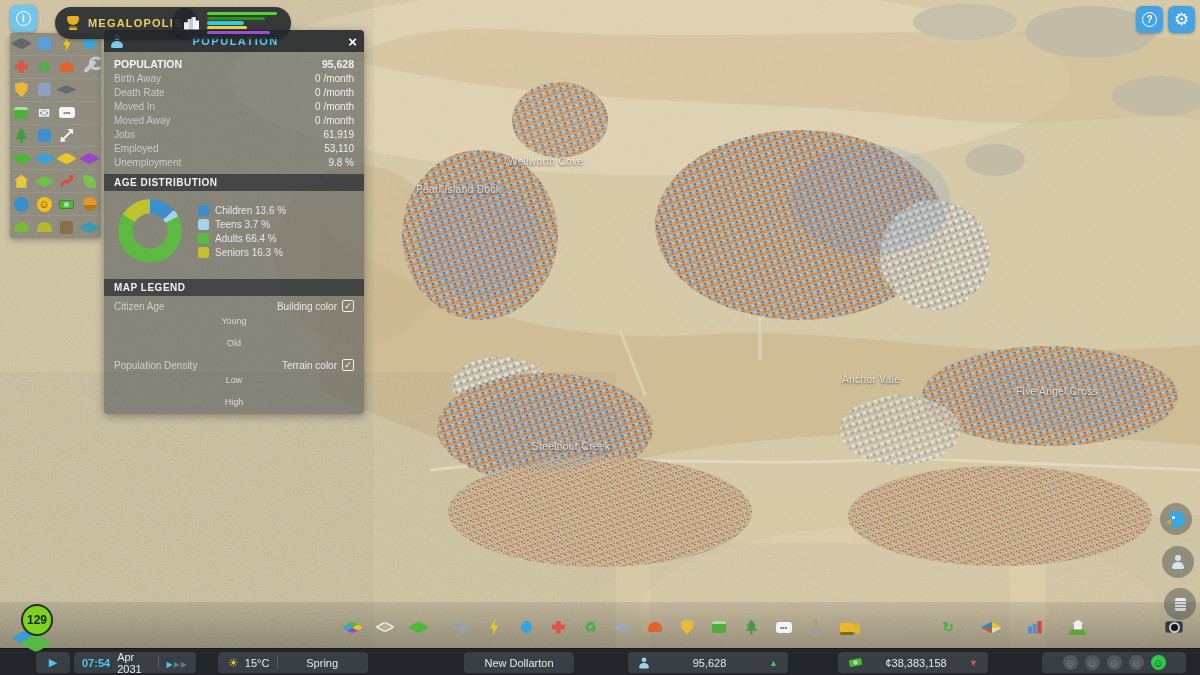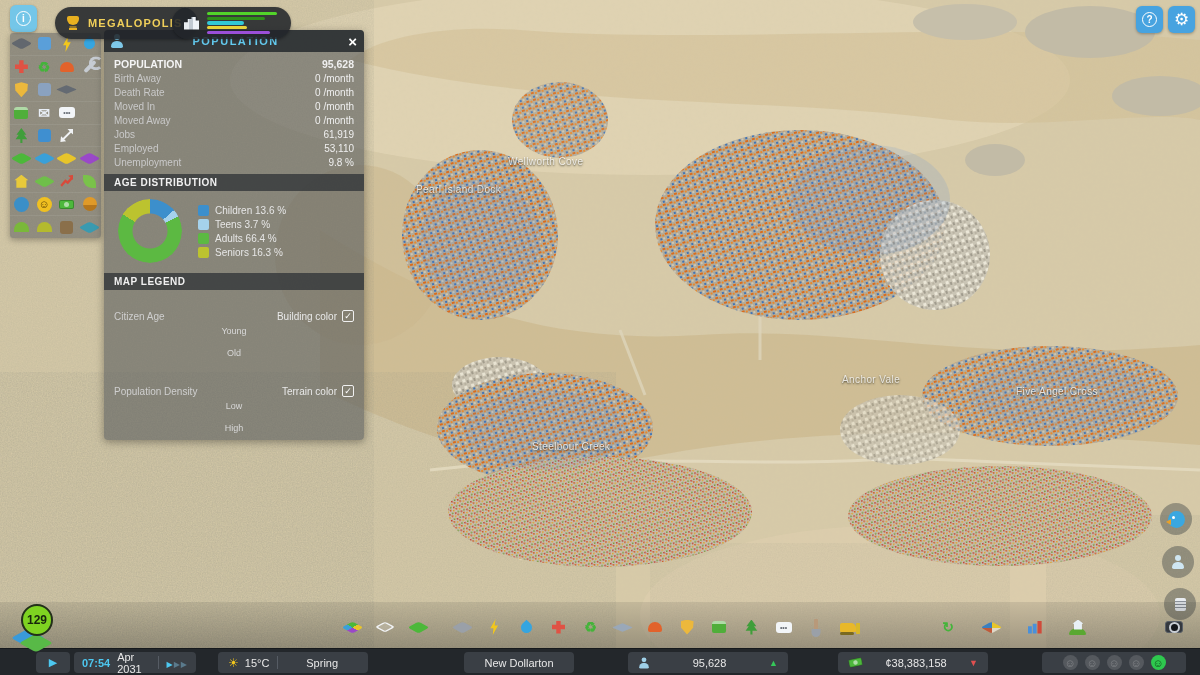--- a/index.html
+++ b/index.html
@@ -104,28 +104,28 @@
   .iv-cell{width:25%;height:100%;display:flex;align-items:center;justify-content:center;cursor:pointer;}
 
   
   #pop-panel{left:104px;top:30px;width:260px;}
   #pop-title{flex:1;text-align:center;color:#64cdf2;font-size:11px;font-weight:bold;letter-spacing:1.5px;}
   #pop-close{color:#fff;font-size:15px;font-weight:bold;cursor:pointer;line-height:1;}
   .stat-row{display:flex;justify-content:space-between;padding:1.5px 10px;font-size:10px;color:#c9c9c9;}
   .stat-row .v{color:#efefef;}
   .stat-row.emph{font-weight:bold;color:#f5f5f5;font-size:10.5px;}
   .stat-row.emph .v{font-weight:bold;}
-  #age-wrap{display:flex;align-items:center;padding:8px 10px 10px 14px;}
+  #age-wrap{display:flex;align-items:center;padding:8px 10px 16px 14px;}
   #donut{width:64px;height:64px;border-radius:50%;
     -webkit-mask:radial-gradient(circle,transparent 0 17px,#000 18px);
     mask:radial-gradient(circle,transparent 0 17px,#000 18px);}
   #age-legend{margin-left:16px;display:flex;flex-direction:column;gap:3px;}
   .age-item{display:flex;align-items:center;font-size:10px;color:#e6e6e6;}
   .age-sw{width:11px;height:11px;border-radius:2px;margin-right:6px;}
-  .legend-row{padding:20px 10px 7px;}
+  .legend-row{padding:4px 10px 7px;}
   .legend-top{display:flex;align-items:center;justify-content:space-between;font-size:10px;color:#cfcfcf;}
   .legend-top .tgl{display:flex;align-items:center;gap:5px;color:#e8e8e8;}
   .cb{width:12px;height:12px;border:1.5px solid #f0f0f0;border-radius:2px;font-size:9px;color:#fff;
     display:flex;align-items:center;justify-content:center;cursor:pointer;}
   .grad-line{display:flex;align-items:center;gap:6px;margin-top:4px;font-size:9px;color:#d8d8d8;flex-direction:column;}
   .grad-bar{flex:1;height:5px;border-radius:2px;}
 
   
   #toolbar-band{position:absolute;left:0;bottom:27px;width:1200px;height:46px;
     background:linear-gradient(rgba(28,30,32,.10),rgba(28,30,32,.32));}

